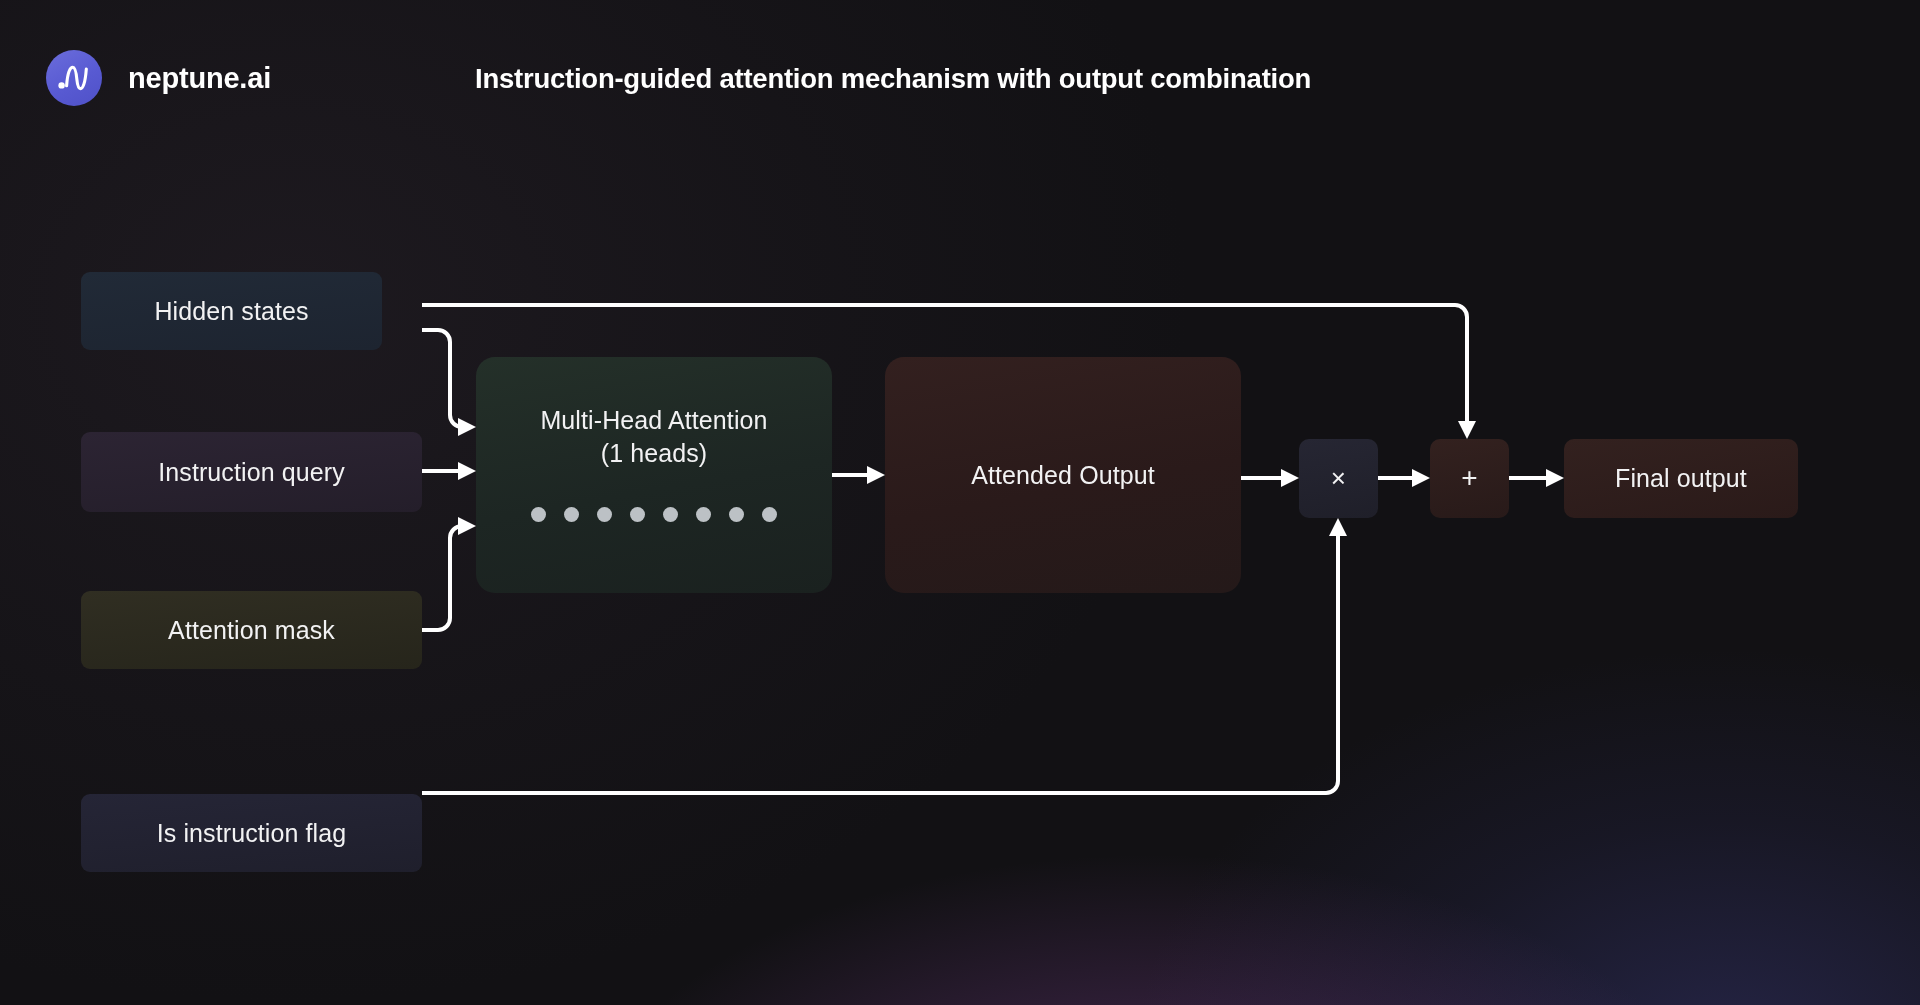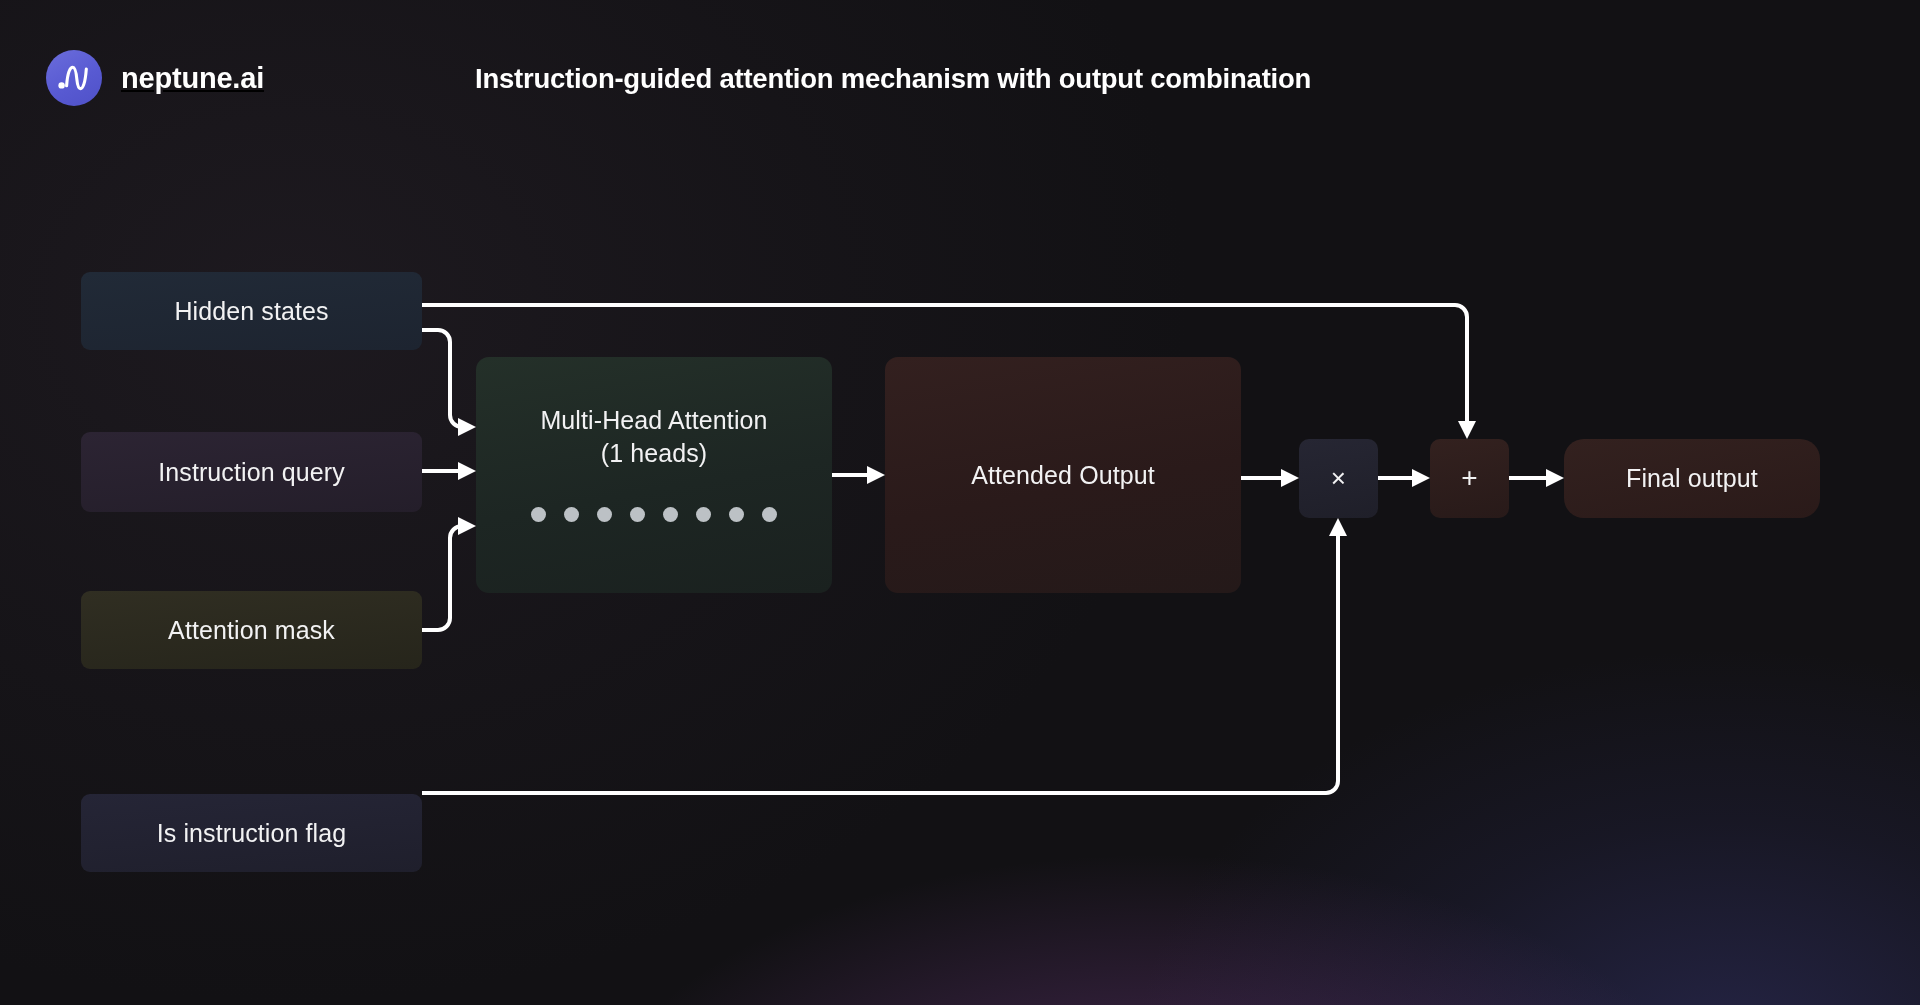--- a/index.html
+++ b/index.html
@@ -13,21 +13,21 @@
     position:absolute; inset:0;
     background:
       radial-gradient(820px 460px at 60% 118%, rgba(118,62,140,0.55) 0%, rgba(118,62,140,0.28) 38%, rgba(60,35,80,0.0) 72%),
       radial-gradient(760px 520px at 90% 105%, rgba(52,52,110,0.55) 0%, rgba(45,45,95,0.22) 45%, rgba(30,30,60,0) 78%),
       radial-gradient(900px 700px at 15% 30%, rgba(30,26,32,0.9) 0%, rgba(22,20,24,0.95) 60%, rgba(18,17,20,1) 100%),
       linear-gradient(112deg, #141216 0%, #17151b 35%, #1b1824 60%, #181a2c 82%, #14162a 100%);
   }
   #stage { position:absolute; inset:0; }
 
   
-  #brand { position:absolute; left:46px; top:50px; display:flex; align-items:center; gap:19px;text-decoration:underline; }
+  #brand { position:absolute; left:46px; top:50px; display:flex; align-items:center; gap:26px; }
   #brand-mark {
     width:56px; height:56px; border-radius:50%;
     background:linear-gradient(150deg,#6b6ddb 0%,#585ad2 55%,#4f51c8 100%);
     display:flex; align-items:center; justify-content:center;
   }
   #brand-name { color:#fff; font-size:29px; font-weight:700; letter-spacing:-0.2px; }
   #diagram-title {
     position:absolute; left:475px; top:62px;
     color:#fff; font-size:28.5px; font-weight:700; letter-spacing:-0.25px;
     font-family:"Liberation Sans Narrow","Liberation Sans", sans-serif;
@@ -35,23 +35,23 @@
     white-space:nowrap;
   }
 
   
   .node {
     position:absolute; border-radius:9px;
     display:flex; align-items:center; justify-content:center;
     color:#f2f2f3; font-size:25px; font-weight:400;
     text-align:center; line-height:1.32; letter-spacing:0.1px;
   }
-  .node.big { border-radius:13px; }
+  .node.big { border-radius:19px; }
 
-  #node-hidden-states   { left:81px;  top:272px; width:341px; height:78px;
+  #node-hidden-states   { left:81px;  top:272px; width:301px; height:78px;
      background:linear-gradient(175deg,#212a37 0%,#1d2430 100%); }
   #node-instruction-query{ left:81px; top:432px; width:341px; height:80px;
      background:linear-gradient(175deg,#2c2433 0%,#241e2a 100%); }
   #node-attention-mask  { left:81px;  top:591px; width:341px; height:78px;
      background:linear-gradient(175deg,#302e22 0%,#26251b 100%); }
   #node-is-instruction-flag{ left:81px;top:794px; width:341px; height:78px;
      background:linear-gradient(175deg,#252536 0%,#1f1f2c 100%); }
 
   #node-mha {
     left:476px; top:357px; width:356px; height:236px;
@@ -71,23 +71,23 @@
     left:1299px; top:439px; width:79px; height:79px;
     background:linear-gradient(170deg,#262633 0%,#1f1f29 100%);
     font-size:26px; border-radius:10px;
   }
   #node-add {
     left:1430px; top:439px; width:79px; height:79px;
     background:linear-gradient(170deg,#33211f 0%,#281a19 100%);
     font-size:28px; border-radius:10px;
   }
   #node-final-output {
-    left:1564px; top:439px; width:256px; height:79px;
+    left:1564px; top:439px; width:234px; height:79px;
     background:linear-gradient(170deg,#33211f 0%,#2a1a19 100%);
-    border-radius:20px;
+    border-radius:10px;
   }
 
   
   #edges { position:absolute; left:0; top:0; width:1920px; height:1005px; pointer-events:none; }
   .edge { fill:none; stroke:#ffffff; stroke-width:4; stroke-linecap:butt; stroke-linejoin:round; }
   .arrowfill { fill:#ffffff; }
 </style>
 </head>
 <body>
 

